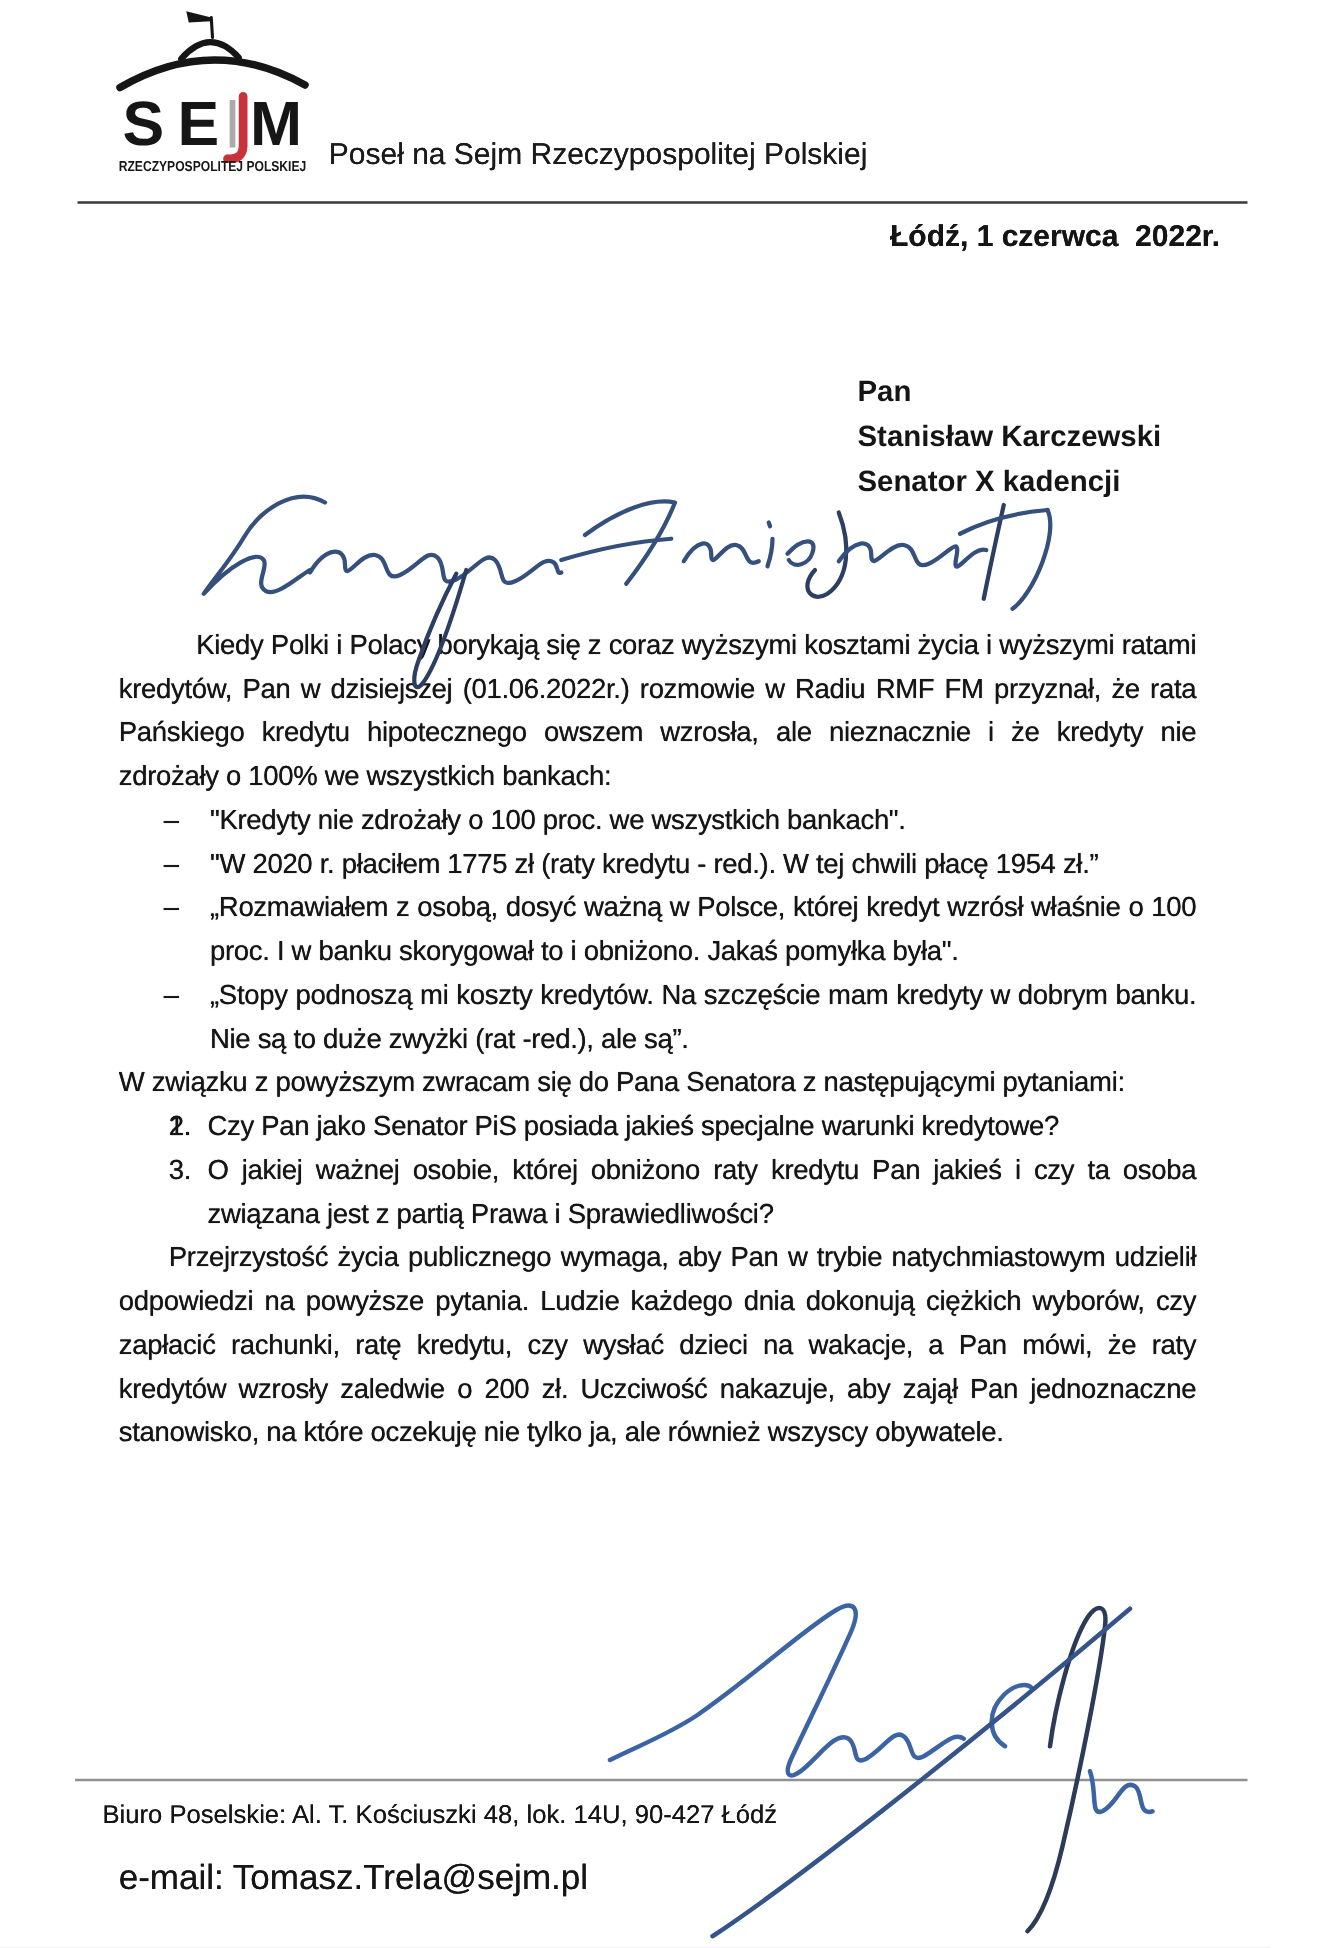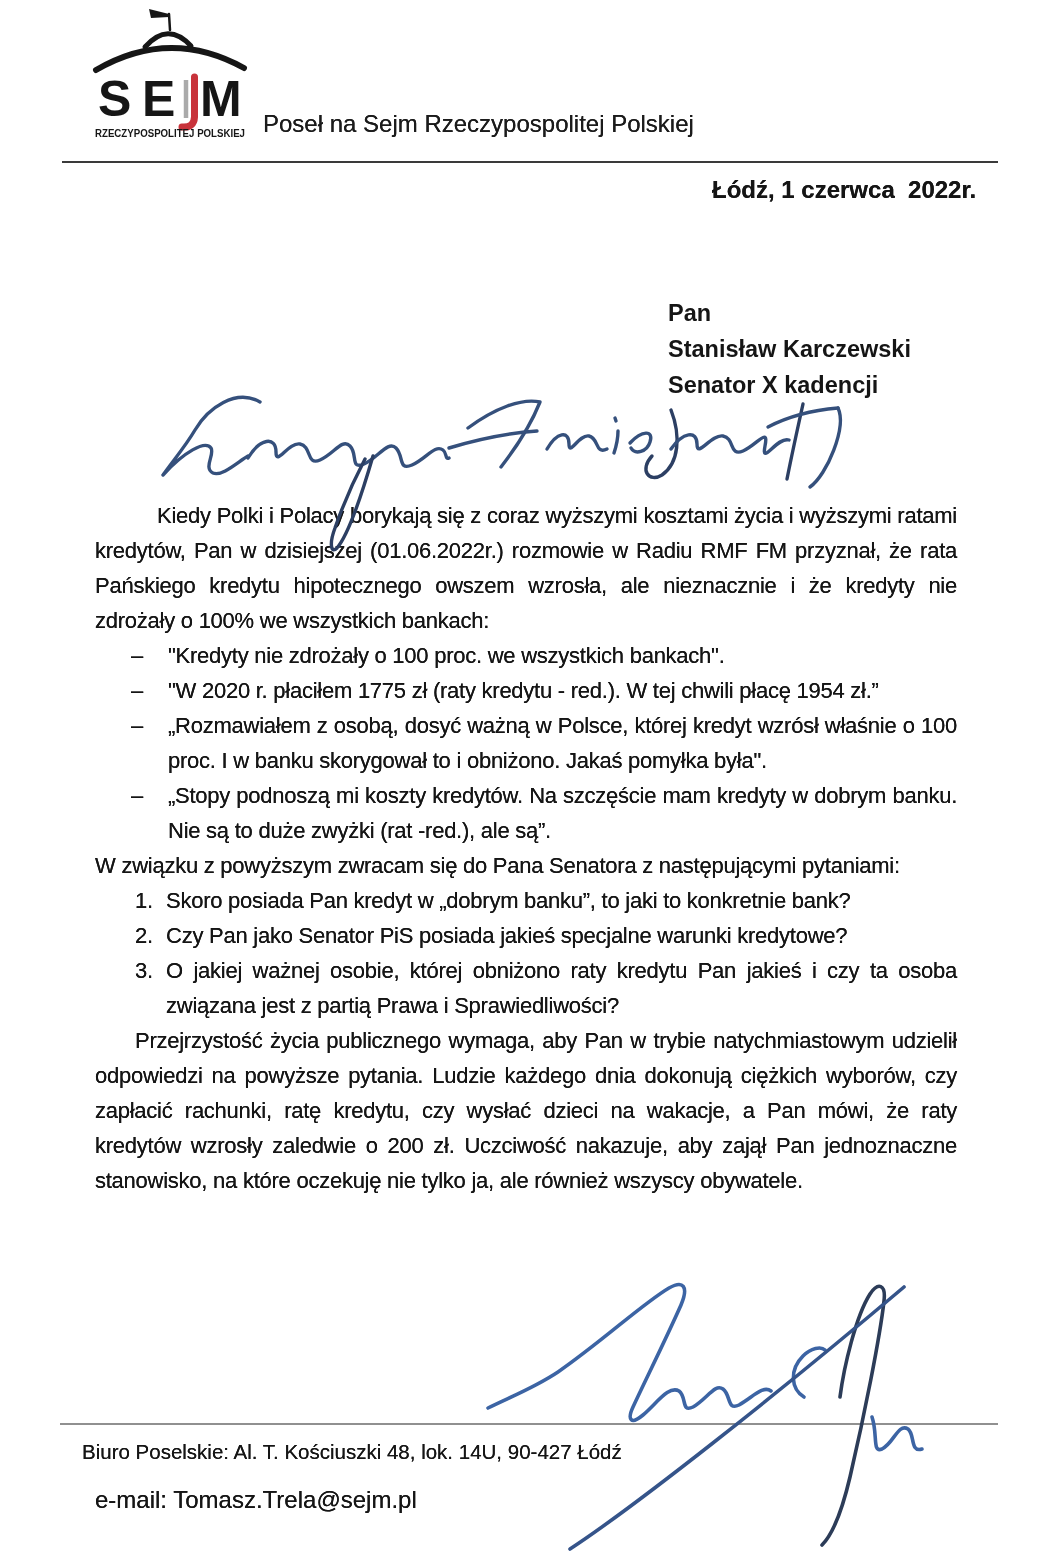--- a/index.html
+++ b/index.html
@@ -8,21 +8,21 @@
     background:#ffffff;overflow:hidden;
     font-family:"Liberation Sans",sans-serif;color:#151515;
   }
   
   .logo{position:absolute;left:86px;top:6px;width:168px;height:134px;}
   .sender-name{position:absolute;left:263px;top:60px;font-size:32px;color:#1b1b1b;text-shadow:0 0 .5px #222;}
   .sender-role{position:absolute;left:263px;top:110px;font-size:24px;color:#1b1b1b;text-shadow:0 0 .5px #222;}
   .top-rule{position:absolute;left:62px;top:161px;width:936px;border-top:2.5px solid #3a3a3a;}
   
   .dateline{position:absolute;left:712px;top:176px;font-size:24px;white-space:pre;text-shadow:0 0 .5px #222;font-weight:bold;}
-  .recipient{position:absolute;left:668px;top:295px;font-size:23.5px;font-weight:700;line-height:36px;}
+  .recipient{position:absolute;left:686px;top:295px;font-size:23.5px;font-weight:700;line-height:36px;}
   
   .body-text{
     position:absolute;left:95px;top:498px;width:862px;
     font-size:22px;line-height:35px;letter-spacing:-0.25px;
     text-align:justify;text-shadow:0 0 .6px #1c1c1c;
   }
   .body-text p{margin:0;}
   .indent{text-indent:62px;}
   .indent-sm{text-indent:40px;}
   ul.quotes,ol.questions{margin:0;padding:0;list-style:none;}
@@ -30,21 +30,21 @@
   ul.quotes .dash{position:absolute;left:36px;}
   ol.questions li{position:relative;padding-left:71px;}
   ol.questions .qnum{position:absolute;left:40px;}
   
   .ink{position:absolute;pointer-events:none;z-index:5;}
   .greeting{left:148px;top:386px;width:720px;height:175px;}
   .signature{left:472px;top:1276px;width:480px;height:282px;}
   
   .bottom-rule{position:absolute;left:60px;top:1423px;width:938px;border-top:2px solid #909090;}
   .footer-office{position:absolute;left:82px;top:1440px;font-size:20.5px;text-shadow:0 0 .4px #222;}
-  .footer-email{position:absolute;left:95px;top:1486px;font-size:24px;text-shadow:0 0 .4px #222;}
+  .footer-email{position:absolute;left:95px;top:1486px;font-size:28px;text-shadow:0 0 .4px #222;}
 </style>
 </head>
 <body>
 
 <div class="page">
 
   <svg class="logo" viewBox="0 0 168 134" aria-hidden="true">
     <g stroke="#161616" fill="none" stroke-linecap="round">
       <path d="M84,24 L83,8" stroke-width="2.5"></path>
       <path d="M83,8 L63,3 L65,12 L83,11 Z" fill="#161616" stroke="none"></path>
@@ -110,21 +110,20 @@
         <span class="dash">–</span>
         <span>„Stopy podnoszą mi koszty kredytów. Na szczęście mam kredyty w dobrym banku. Nie są to duże zwyżki (rat -red.), ale są”.</span>
       </li>
     </ul>
 
     <p>W związku z powyższym zwracam się do Pana Senatora z następującymi pytaniami:</p>
 
     <ol class="questions">
       <li>
         <span class="qnum">1.</span>
-        <span>Skoro posiada Pan kredyt w „dobrym banku”, to jaki to konkretnie bank?</span>
       </li>
       <li>
         <span class="qnum">2.</span>
         <span>Czy Pan jako Senator PiS posiada jakieś specjalne warunki kredytowe?</span>
       </li>
       <li>
         <span class="qnum">3.</span>
         <span>O jakiej ważnej osobie, której obniżono raty kredytu Pan jakieś i czy ta osoba związana jest z partią Prawa i Sprawiedliwości?</span>
       </li>
     </ol>

